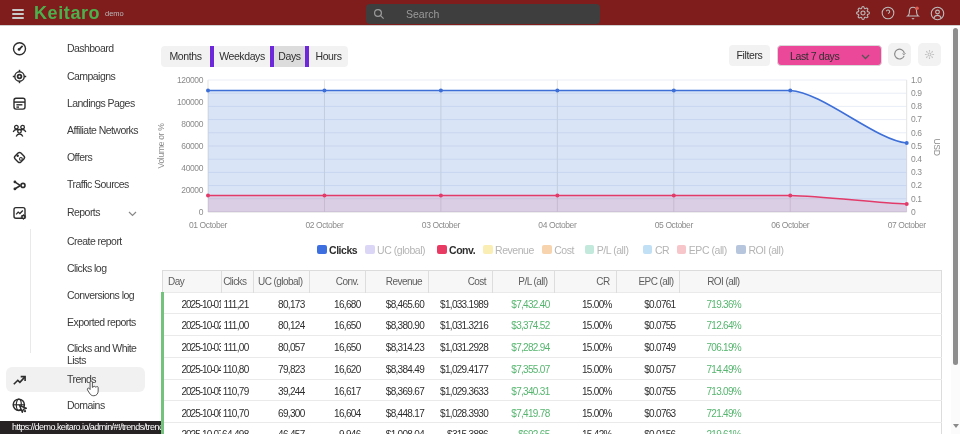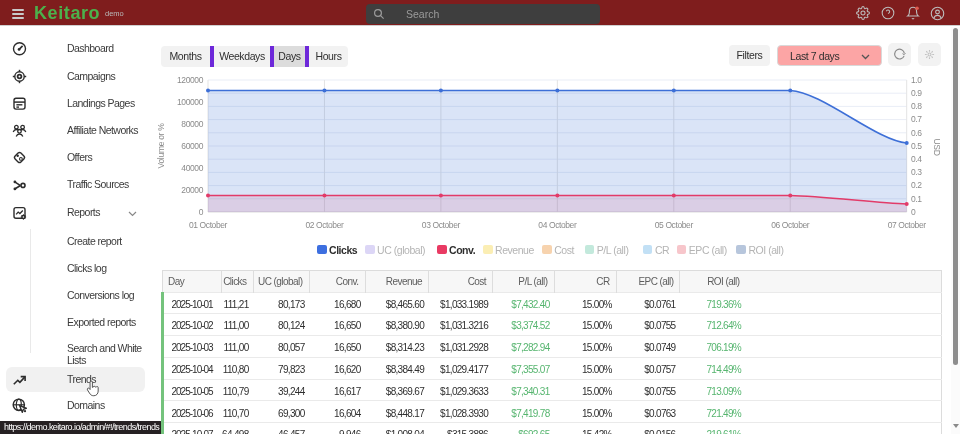--- a/index.html
+++ b/index.html
@@ -20,49 +20,49 @@
 
 
 #sidebar { position:absolute; left:0; top:27px; width:150px; height:407px; background:#fff; }
 .mi { position:absolute; left:0; width:150px; height:22px; }
 .mi svg { position:absolute; left:12px; top:3px; }
 .mi .t { position:absolute; left:35px; top:4px; font-size:10.5px; color:#3b3b3b; letter-spacing:-0.55px;margin-left:32px; }
 #active-item { position:absolute; left:6px; top:367px; width:139px; height:25px;
   background:#f1f1f1; border-radius:6px; }
 #statusbar { position:absolute; left:0; top:421px; width:164px; height:13px;
   background:#262123; border-radius:0 4px 0 0; color:#fff; font-size:9px;
-  line-height:13px; padding-left:4px; letter-spacing:-0.55px; }
+  line-height:13px; padding-left:12px; letter-spacing:-0.55px; }
 
 
 #tabs { position:absolute; left:161px; top:46px; height:21px; display:flex;
   background:#f2f2f2; border-radius:4px; overflow:hidden; }
 #tabs div { font-size:10.5px; color:#2f2f2f; letter-spacing:-0.4px; line-height:21px;
   text-align:center; border-left:4px solid #6d28d9; }
 #tabs div:first-child { border-left:none; }
 #tabs div.sel { background:#dcdcdc; }
 #filters { position:absolute; left:729px; top:45px; width:41px; height:21px;
   background:#f2f2f2; border-radius:4px; text-align:center; line-height:21px;
   font-size:10.5px; color:#2f2f2f; letter-spacing:-0.4px; }
 #range { position:absolute; left:777px; top:45px; width:105px; height:21px;
-  background:#fca5a5; border:1px solid #d9d9d9; border-radius:4px; }
+  background:#ec4899; border:1px solid #d9d9d9; border-radius:4px; }
 #range span { position:absolute; left:12px; top:4px; font-size:10.5px; color:#2f2f2f; letter-spacing:-0.4px; }
 .sqbtn { position:absolute; top:43px; width:23px; height:23px; background:#f2f2f2; border-radius:5px; }
 
 
 #tbl { position:absolute; left:160.5px; top:270px; width:781px;
   border-collapse:collapse; table-layout:fixed;
   border:1px solid #dcdcdc; }
 #tbl th { height:21.5px; background:#f7f7f7; border-left:1px solid #ddd;
   font-weight:normal; color:#5e5e5e; font-size:10px; letter-spacing:-0.55px;
   text-align:right; padding-right:6px; }
 #tbl th:first-child { border-left:none; text-align:left; padding-left:5.5px; }
 #tbl td { height:21.8px; padding-top:2.5px; border-top:1px solid #eaeaea; text-align:right;
   padding-right:4.5px; color:#2f2f2f; font-size:10px; letter-spacing:-0.7px;
   overflow:hidden; white-space:nowrap; }
-#tbl td:first-child { border-left:3px solid #74c37c; padding-left:8px; text-align:left; letter-spacing:-1px; }
+#tbl td:first-child { border-left:3px solid #74c37c; padding-left:18px; text-align:left; letter-spacing:-1px; }
 #tbl td.g { color:#56b56f; }
 #tbl td.e, #tbl th.e { border-left:none; }
 
 
 #sb-track { position:absolute; left:951px; top:27px; width:9px; height:407px; background:#fbfbfb; }
 #sb-thumb { position:absolute; left:953px; top:28px; width:5px; height:337px;
   background:#8d8d8d; border-radius:3px; }
 #sb-arrow { position:absolute; left:952.5px; top:424px; width:0; height:0;
   border-left:3.2px solid transparent; border-right:3.2px solid transparent;
   border-top:4.5px solid #8a8a8a; }
@@ -185,21 +185,21 @@
     <div class="mi" style="top:231px">
       <span class="t">Clicks log</span>
     </div>
     <div class="mi" style="top:258px">
       <span class="t">Conversions log</span>
     </div>
     <div class="mi" style="top:284.5px">
       <span class="t">Exported reports</span>
     </div>
     <div class="mi" style="top:311px">
-      <span class="t">Search and White Lists</span>
+      <span class="t">Clicks and White Lists</span>
     </div>
     <div class="mi" style="top:341.5px">
       <svg width="15" height="15" viewBox="0 0 15 15">
         <path d="M1.8 12.3l4-4 2.1 2 4.8-5.2" fill="none" stroke="#2d2d2d" stroke-width="1.6"></path>
         <path d="M8.7 4.6h4.4v4.4" fill="none" stroke="#2d2d2d" stroke-width="1.6"></path>
       </svg>
       <span class="t">Trends</span>
     </div>
     <div class="mi" style="top:368px">
       <svg width="15" height="15" viewBox="0 0 15 15">

